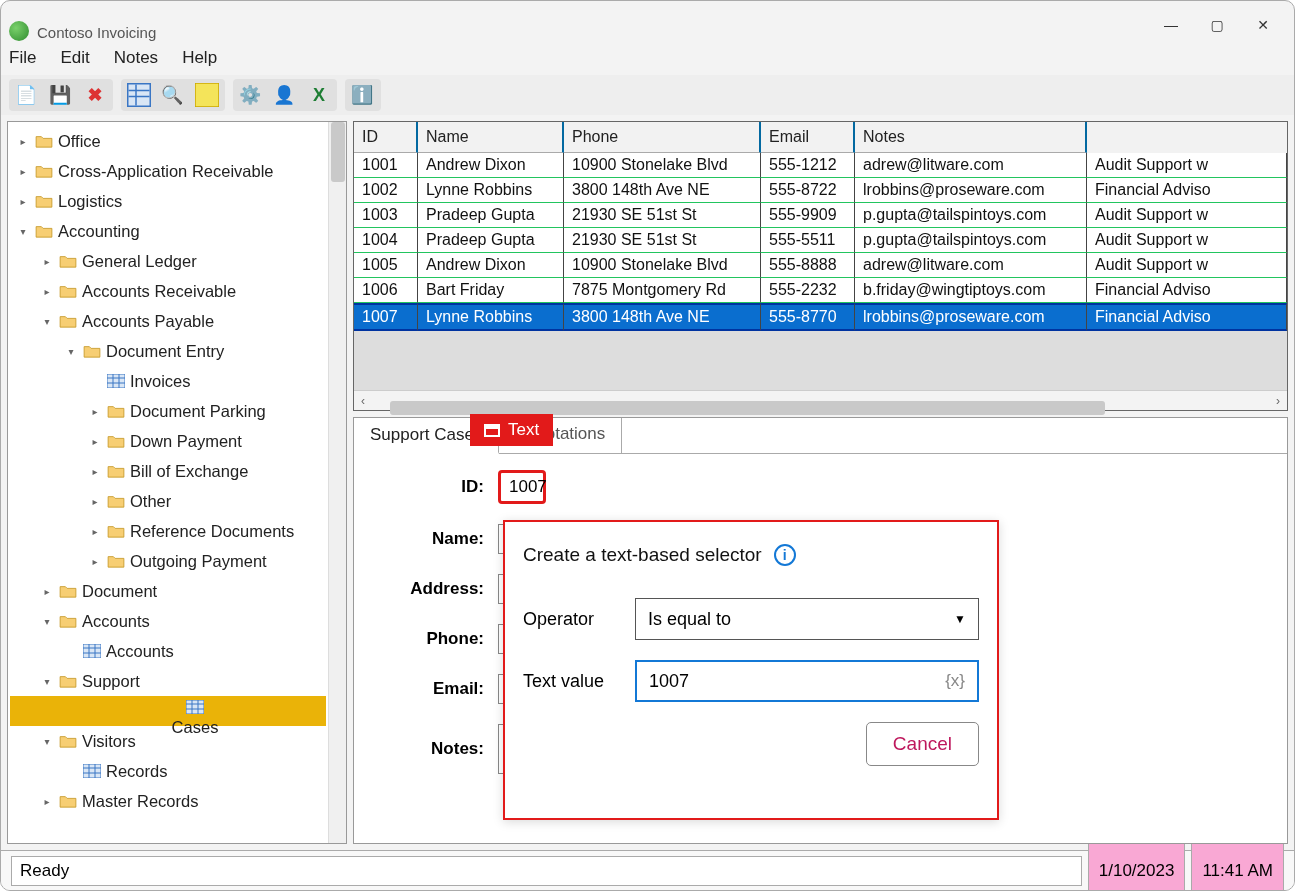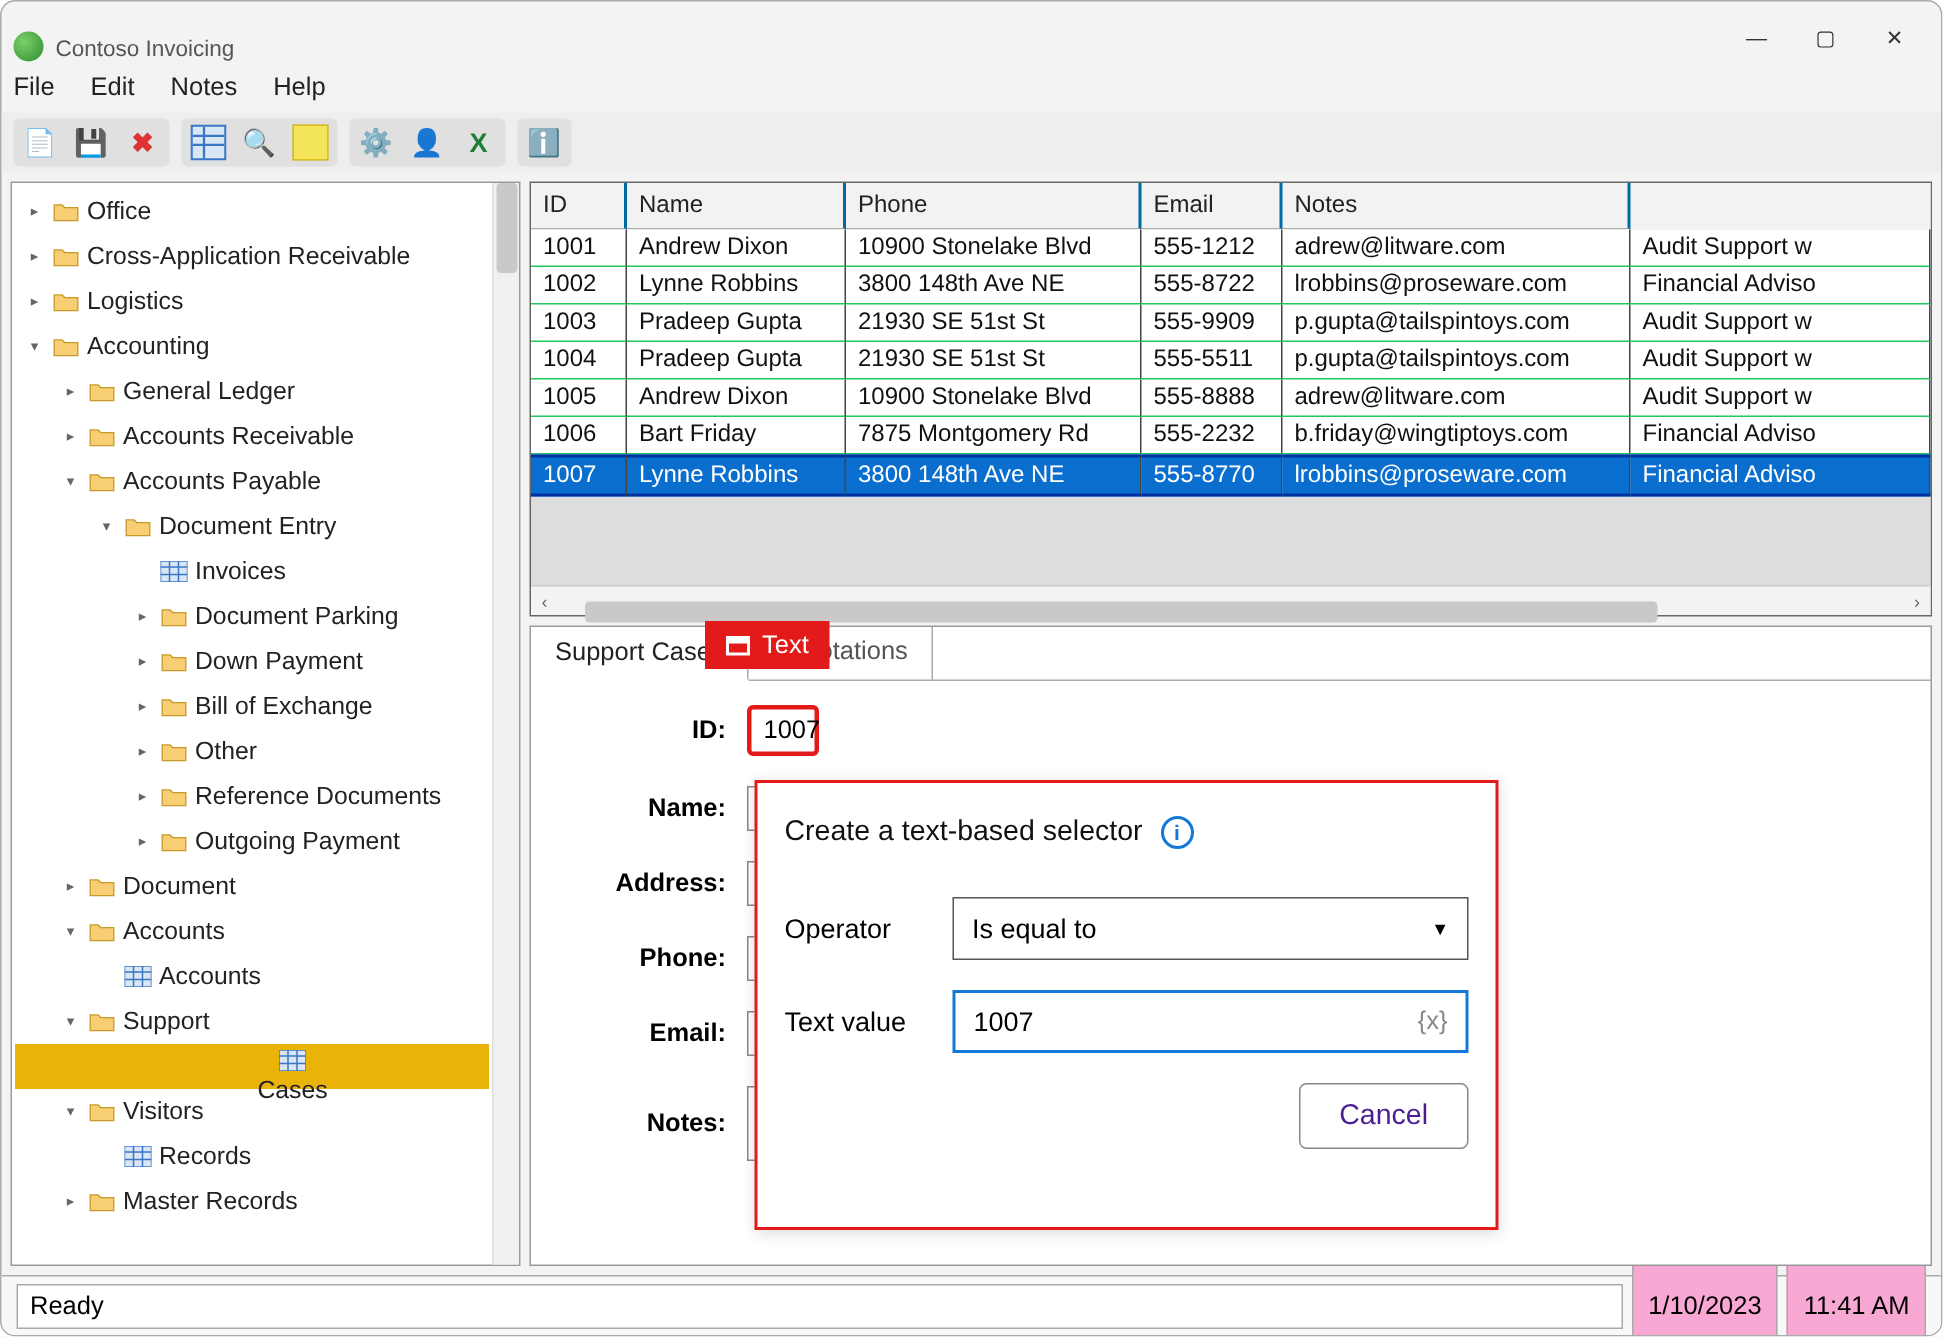--- a/index.html
+++ b/index.html
@@ -58,21 +58,21 @@
   .ptitle { font-size:19px; color:#111; display:flex; align-items:center; gap:12px; margin-bottom:32px;}
   .info-i { width:22px;height:22px;border:2px solid #1378d6;border-radius:50%;display:inline-flex;align-items:center;justify-content:center;color:#1378d6;font-size:14px;font-weight:600;}
   .prow { display:flex; align-items:center; margin-bottom:20px;}
   .plabel { width:112px; font-size:18px; }
   .pselect { flex:1; height:42px; border:1px solid #555; display:flex; align-items:center; padding:0 12px; justify-content:space-between; font-size:18px;}
   .pinput { flex:1; height:42px; border:2px solid #1378d6; padding:0 12px; font-size:18px; display:flex; align-items:center; justify-content:space-between;}
   .pinput .var{ color:#888; font-size:17px;}
   .pbuttons { display:flex; justify-content:flex-end; gap:14px; margin-top:16px;}
   .btn { height:44px; padding:0 26px; font-size:19px; border-radius:5px; display:flex; align-items:center;}
   .btn.primary { background:#106ebe; color:#fff; border:none; font-weight:500;}
-  .btn.sec { background:#fff; border:1px solid #888; color:#4c1d95;}
+  .btn.sec { background:#fff; border:1px solid #888; color:#be185d;}
   .statusbar { height:40px; border-top:1px solid #aaa; display:flex; align-items:center; padding:0 10px; font-size:17px; background:#f8f8f8;}
   .statusbar .st { flex:1; border:1px solid #aaa; padding:4px 8px; background:#fff;}
   .statusbar .sb { border:1px solid #aaa; padding:20px 10px; margin-left:6px; background:#f9a8d4;}
   .chev { font-size:12px;}
 </style>
 </head>
 <body>
 
 <div class="window">
 

